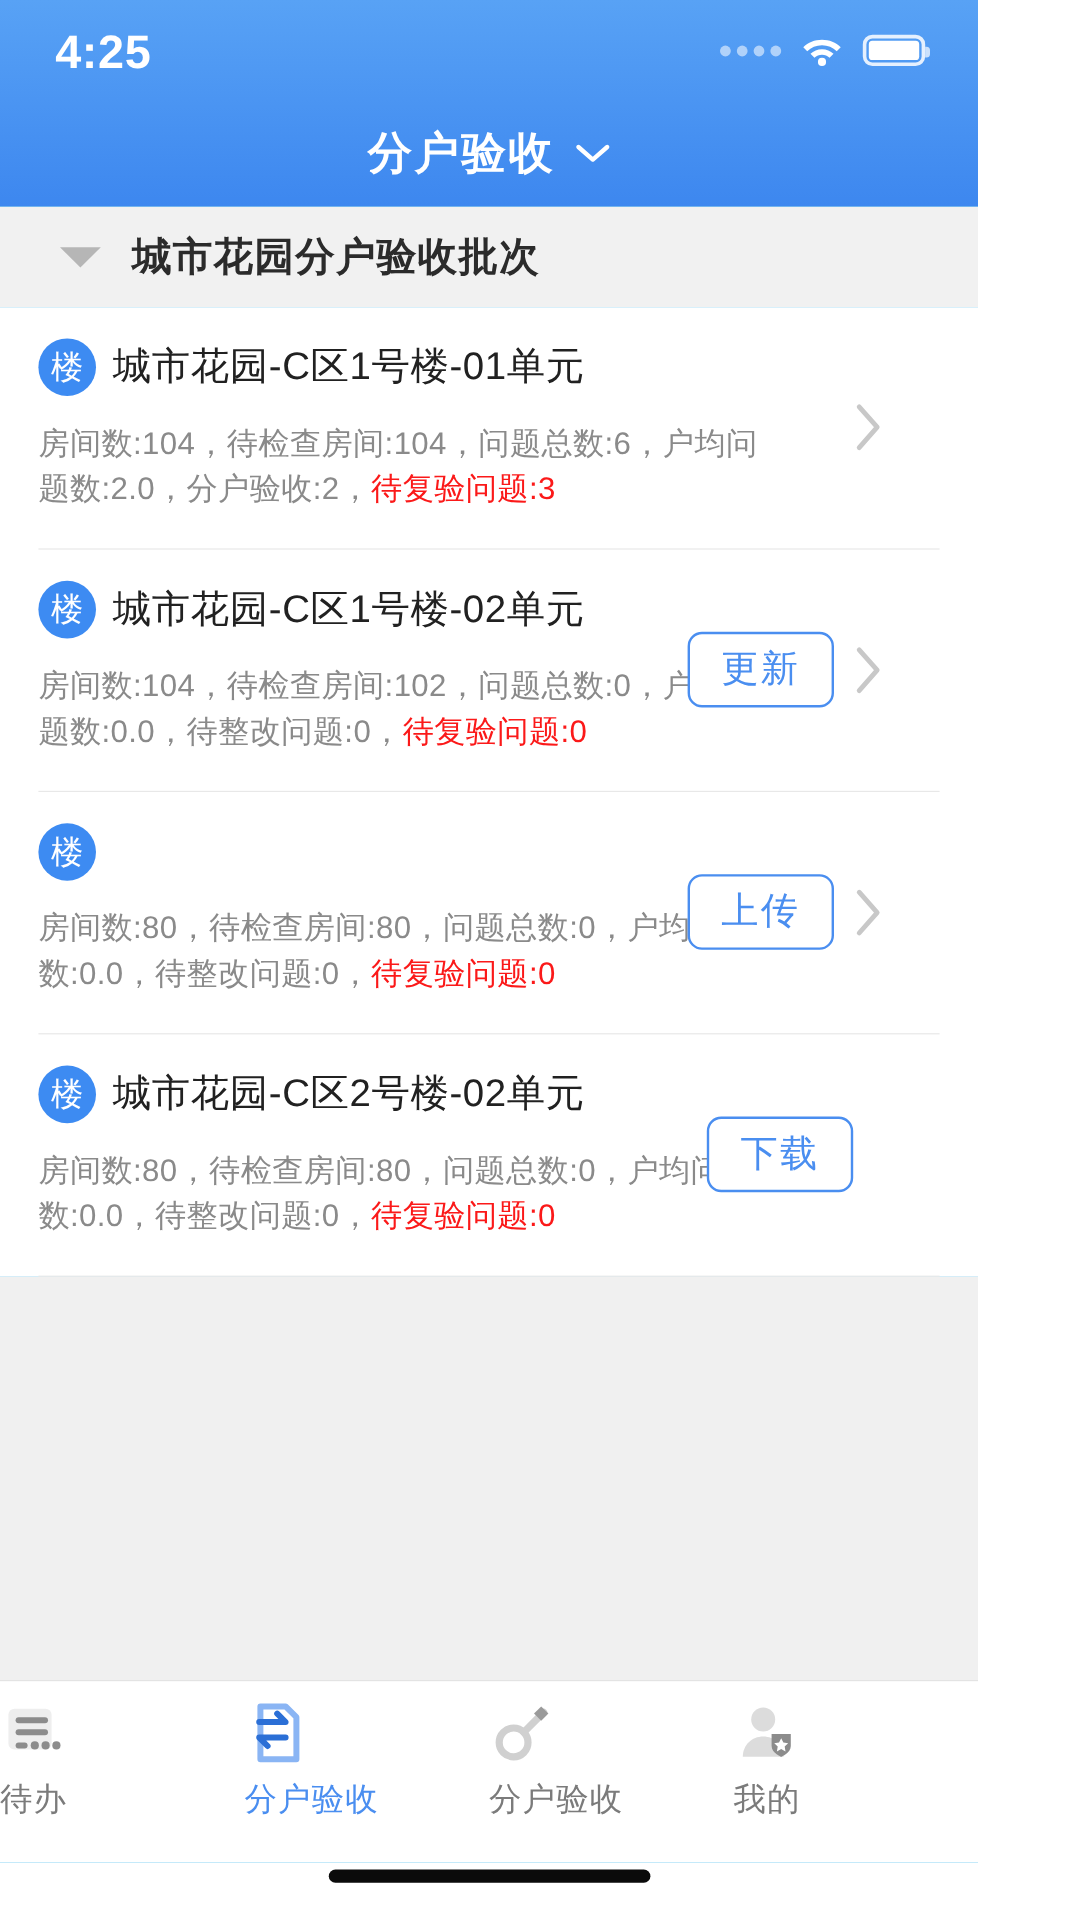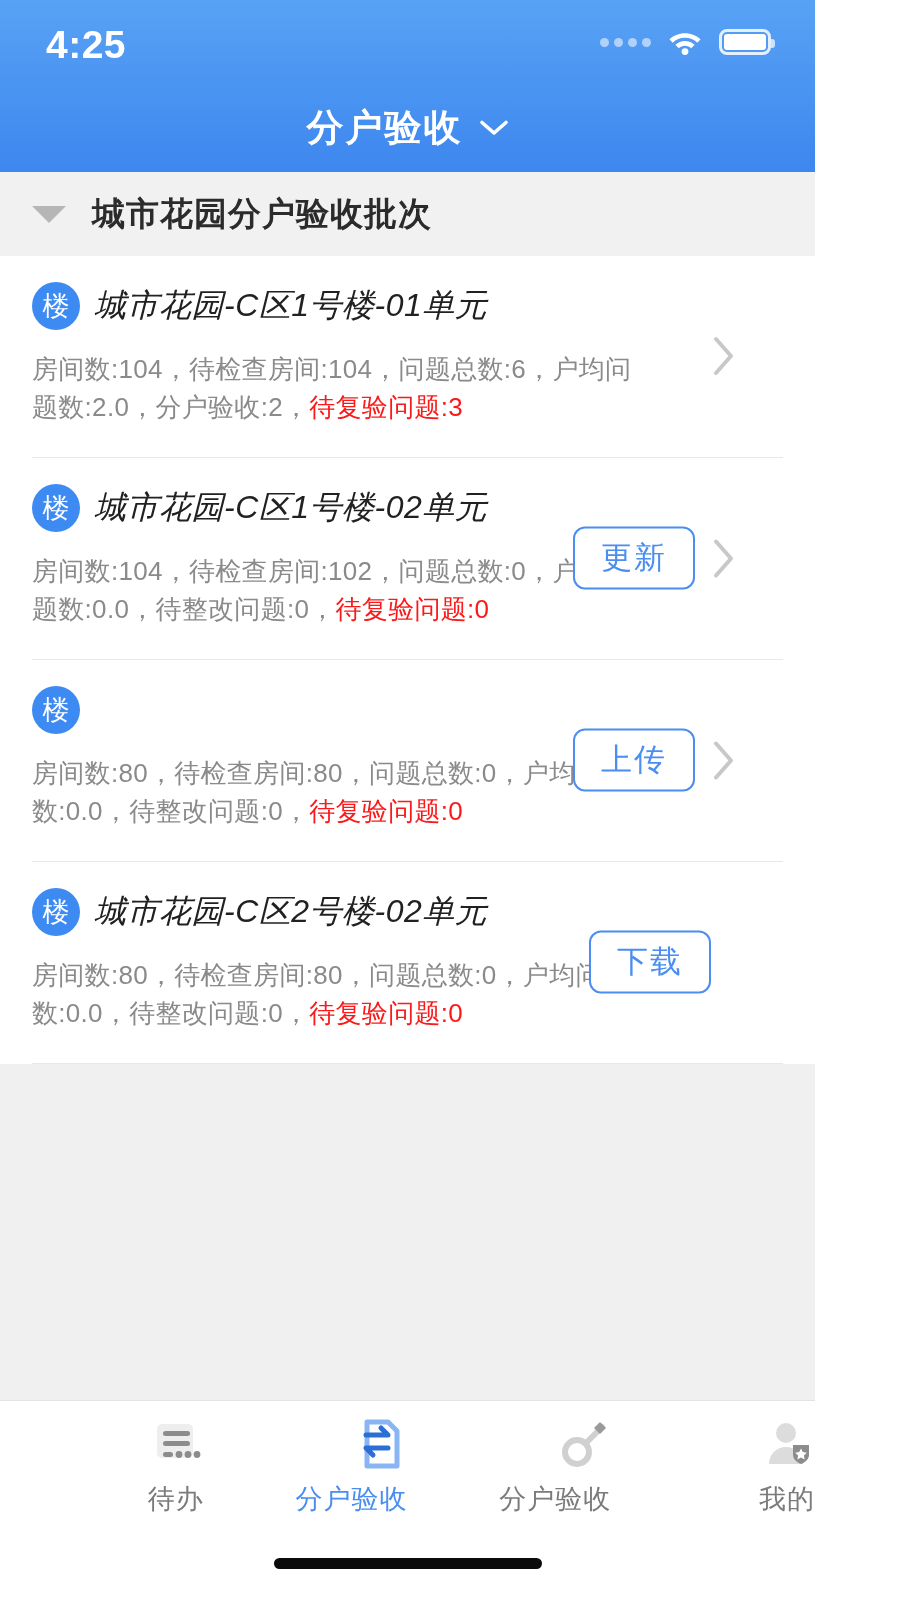--- a/index.html
+++ b/index.html
@@ -76,21 +76,21 @@
     letter-spacing: 2px;
   }
   .nav-caret { display: block; width: 30px; height: 18px; }
 
   
   .group-header {
     background: #f1f1f1;
     height: 84px;
     flex: 0 0 84px;
     display: flex; align-items: center;
-    padding-left: 32px;
+    padding-left: 50px;
     gap: 26px;
   }
   .tri-down {
     width: 0; height: 0;
     border-left: 17px solid transparent;
     border-right: 17px solid transparent;
     border-top: 17px solid #b6b6b6;
   }
   .group-title {
     font-size: 33px;
@@ -118,21 +118,20 @@
     color: #ffffff;
     font-size: 27px;
     display: flex; align-items: center; justify-content: center;
     flex: 0 0 48px;
     font-weight: normal;
   }
   .row-name {
     font-size: 32px;
     color: #212121;
     letter-spacing: 0.5px;
-    font-style: italic;
   }
   .row-meta {
     font-size: 26px;
     line-height: 1.48;
     color: #8a8a8a;
     max-width: 620px;
     letter-spacing: 0.3px;
   }
   .row-meta .warn { color: #fb1919; text-align: center; }
 
@@ -166,21 +165,21 @@
     flex: 0 0 152px;
     background: #ffffff;
     border-top: 1px solid #e3e3e3;
     display: flex;
     align-items: flex-start;
     padding-top: 16px;
   }
   .tab {
     flex: 1 1 25%;
     display: flex; flex-direction: column;
-    align-items: flex-end; gap: 10px;
+    align-items: flex-start; gap: 10px;
     cursor: pointer;
   }
   .tab-icon { width: 54px; height: 54px; display: block; }
   .tab-label {
     font-size: 27px;
     color: #7b7b7b;
     letter-spacing: 1px;
   }
   .tab.active .tab-label { color: #4a8ef0; }
 

